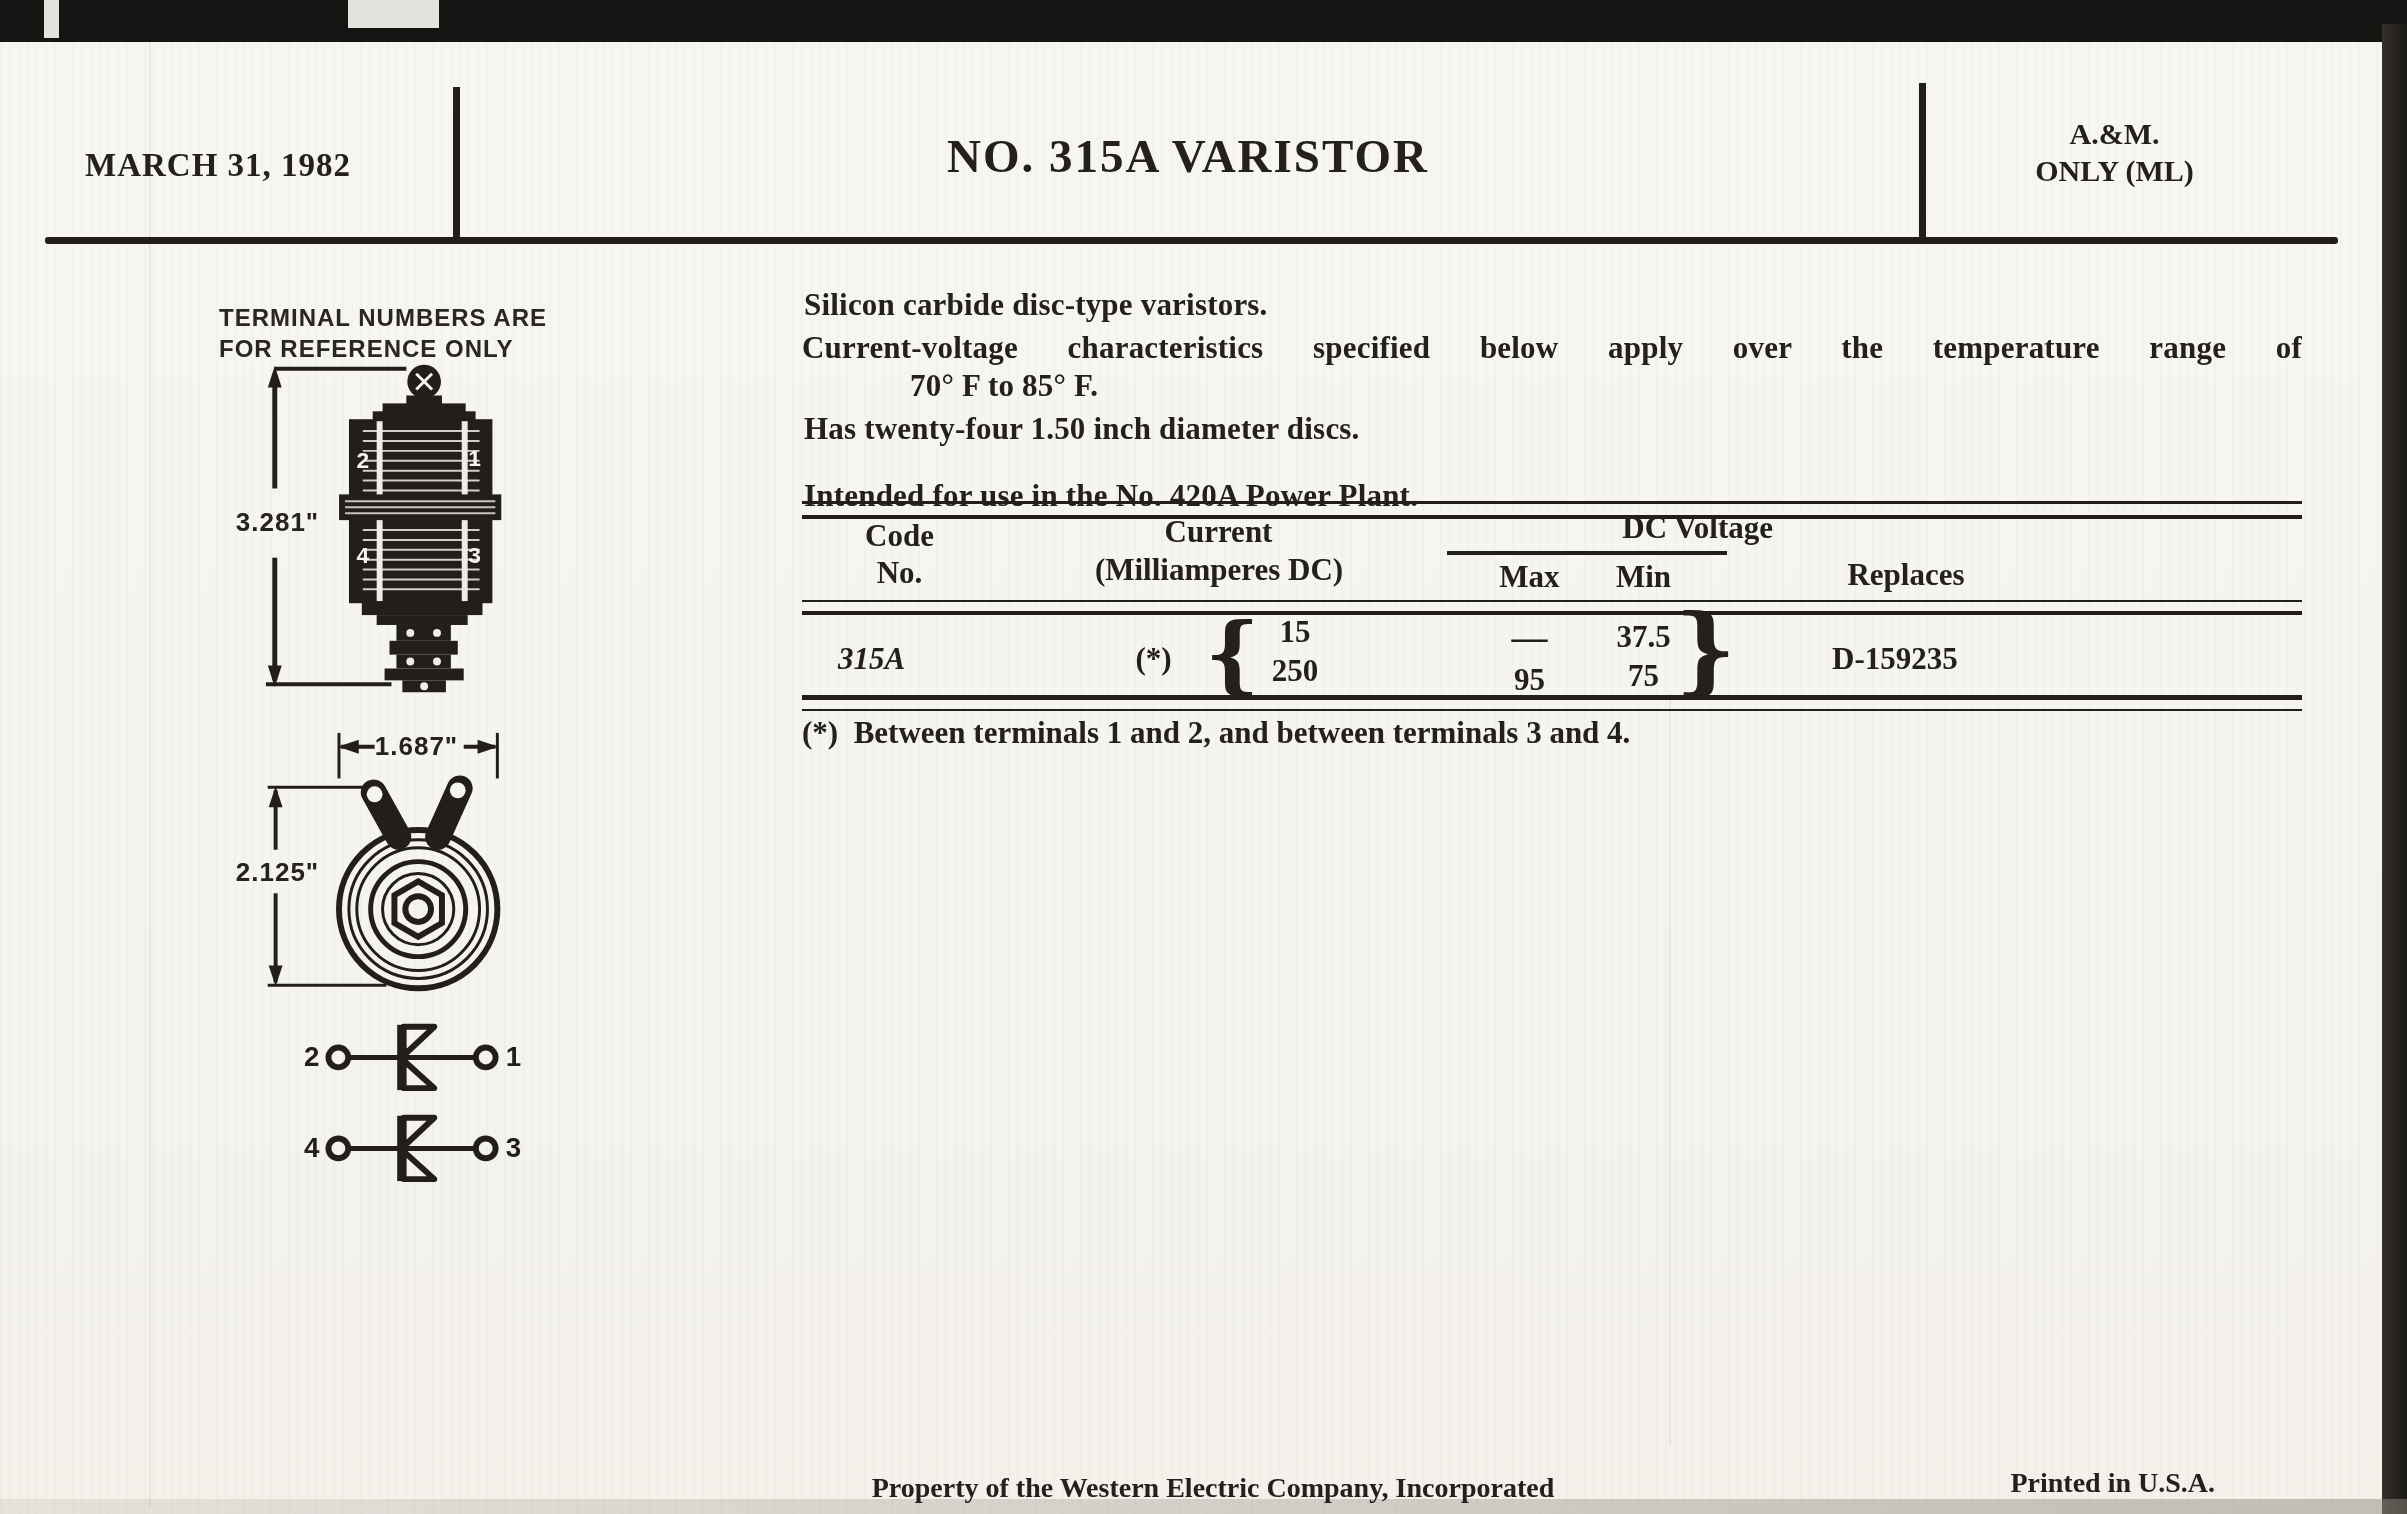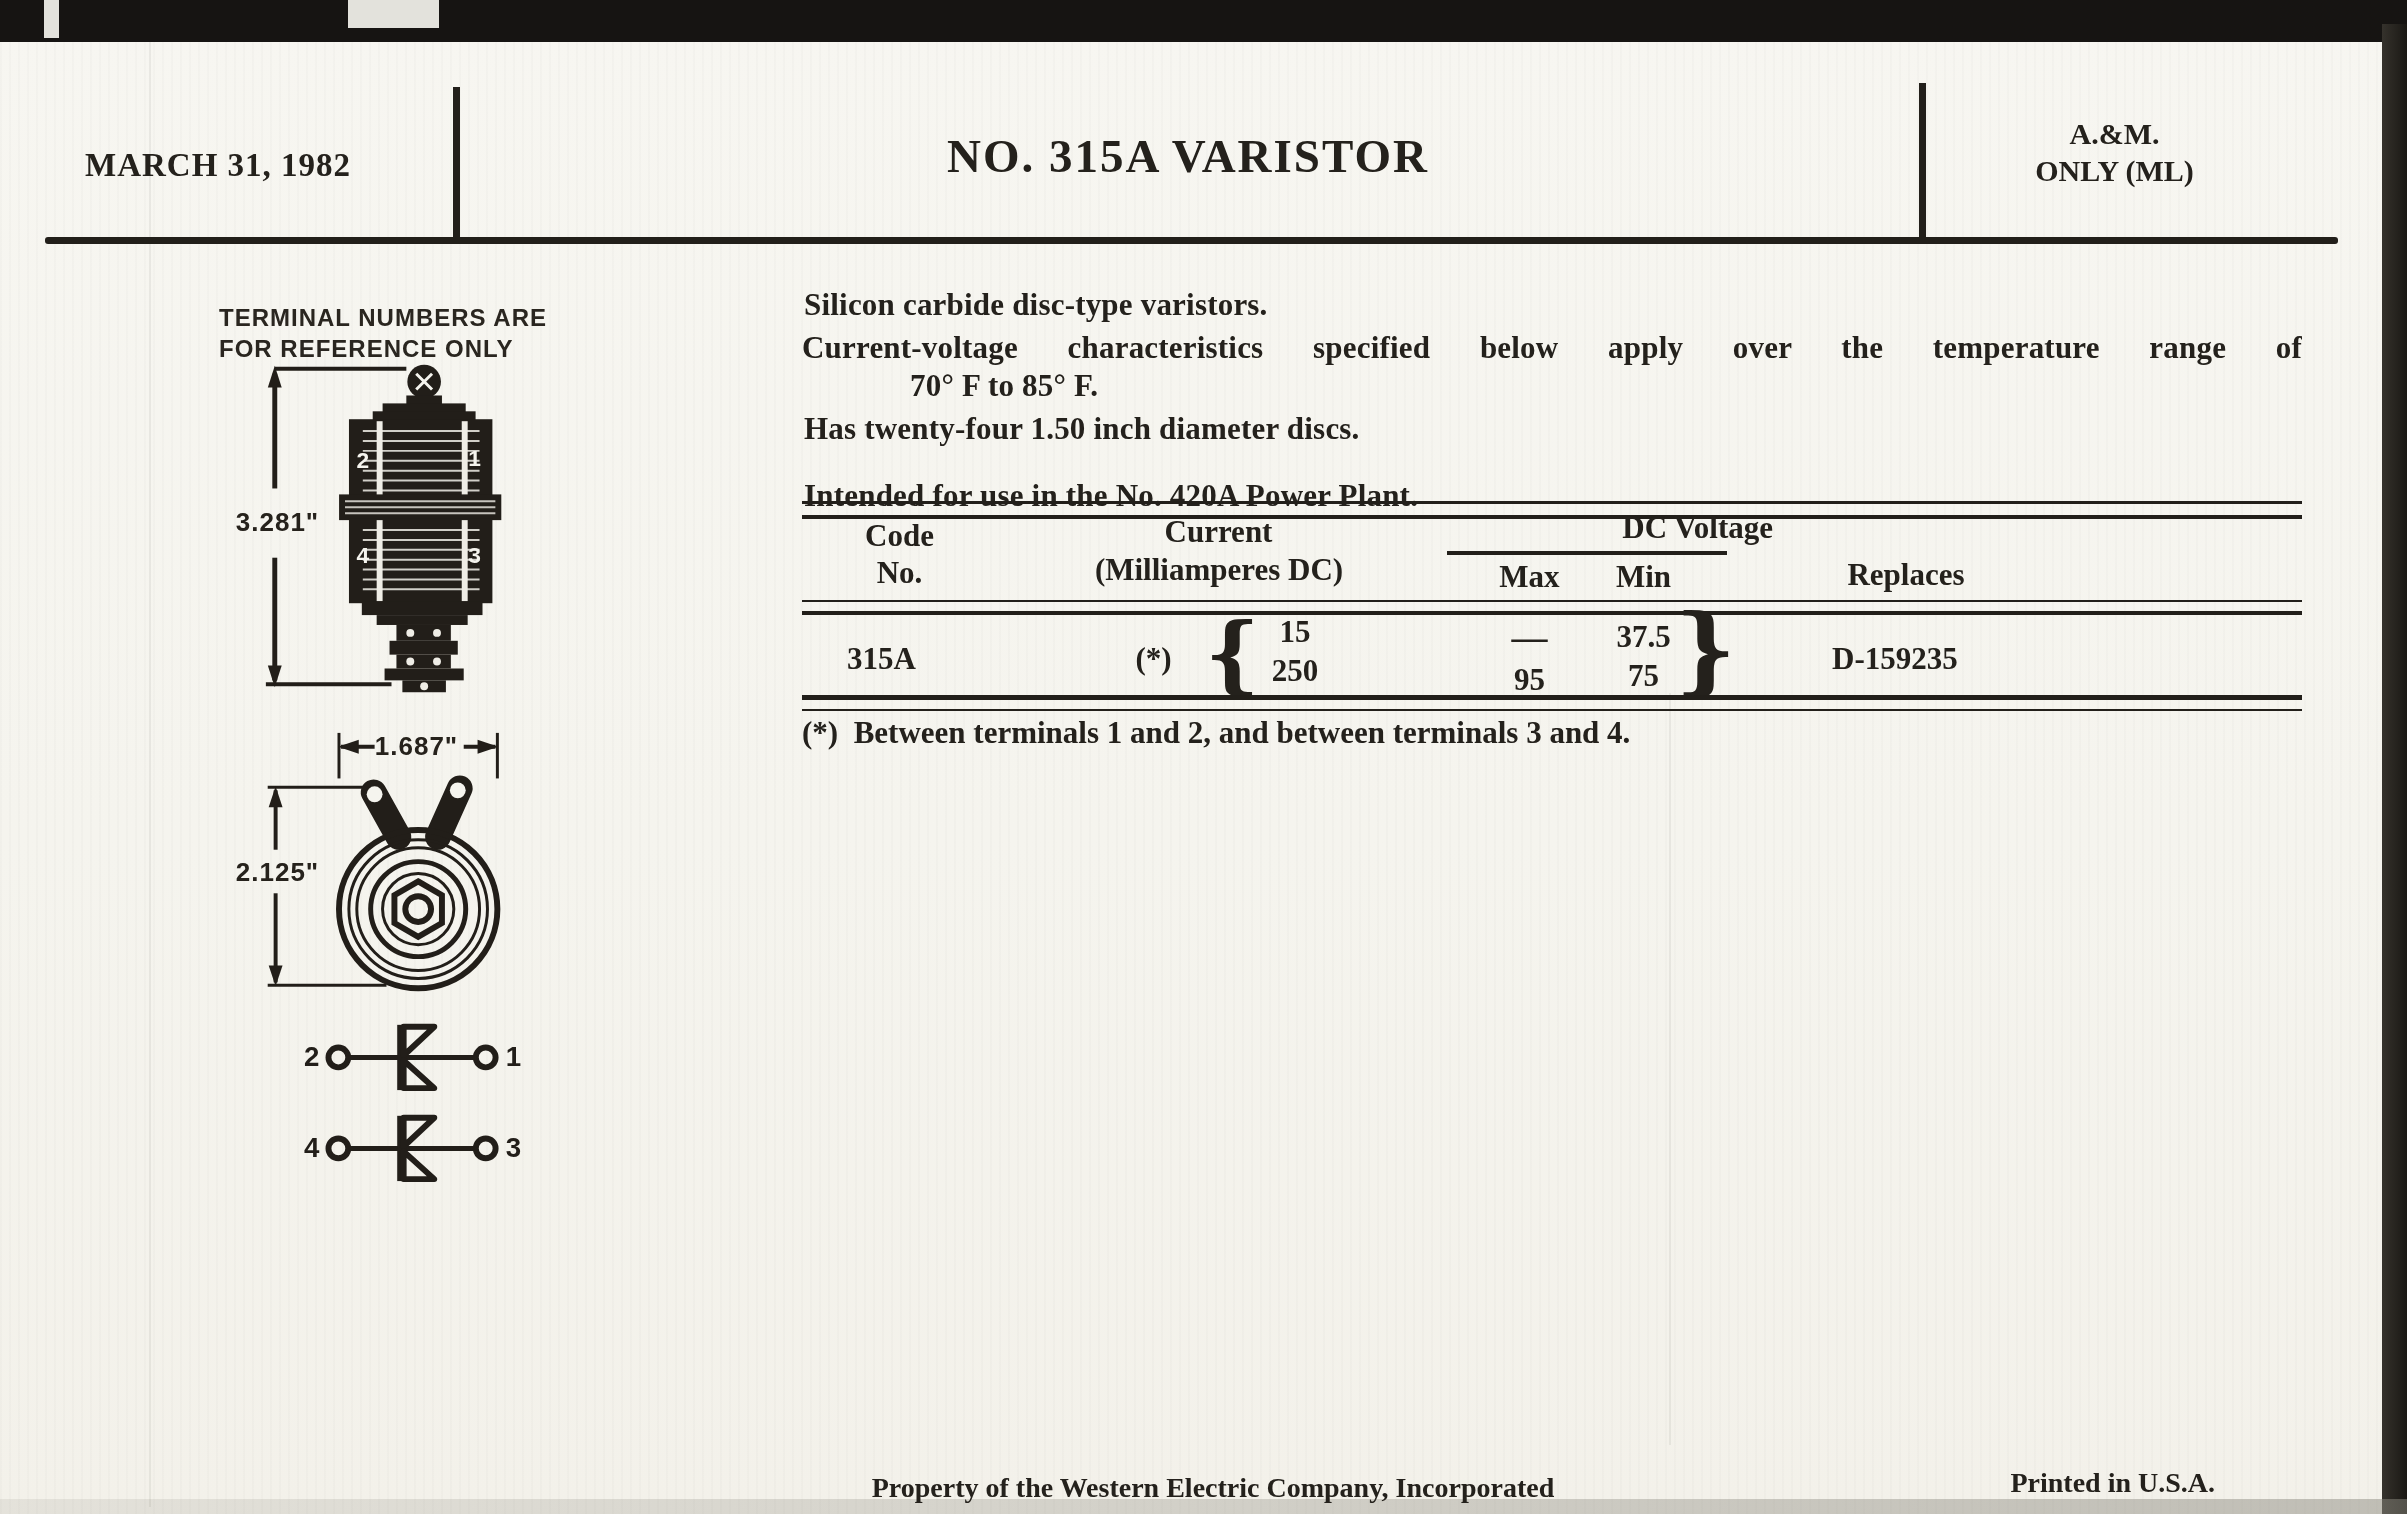--- a/index.html
+++ b/index.html
@@ -201,21 +201,21 @@
 
     <div class="cell" style="left:644px;top:8px;width:327px;text-align:right;">DC Voltage</div>
     <div class="dcv-underline"></div>
     <div class="cell" style="left:673px;top:57px;width:109px;">Max</div>
     <div class="cell" style="left:787px;top:57px;width:109px;">Min</div>
 
     <div class="cell" style="left:1025px;top:55px;width:158px;">Replaces</div>
 
     <div class="rule-mid"></div>
 
-    <div class="cell" style="left:25px;top:139px;width:109px;">315A</div>
+    <div class="cell" style="left:15px;top:139px;width:109px;font-style:italic;">315A</div>
     <div class="cell" style="left:317px;top:139px;width:69px;">(*)</div>
     <div class="cell brace" style="left:403px;top:105px;width:50px;font-size:85px;line-height:95px;">{</div>
     <div class="cell" style="left:446px;top:112px;width:94px;">15</div>
     <div class="cell" style="left:446px;top:151px;width:94px;">250</div>
     <div class="cell" style="left:683px;top:117px;width:89px;font-size:36px;">—</div>
     <div class="cell" style="left:683px;top:160px;width:89px;">95</div>
     <div class="cell" style="left:787px;top:117px;width:109px;">37.5</div>
     <div class="cell" style="left:787px;top:156px;width:109px;">75</div>
     <div class="cell brace" style="left:873px;top:97px;width:59px;font-size:95px;line-height:103px;">}</div>
     <div class="cell" style="left:1030px;top:139px;width:198px;text-align:left;">D-159235</div>

